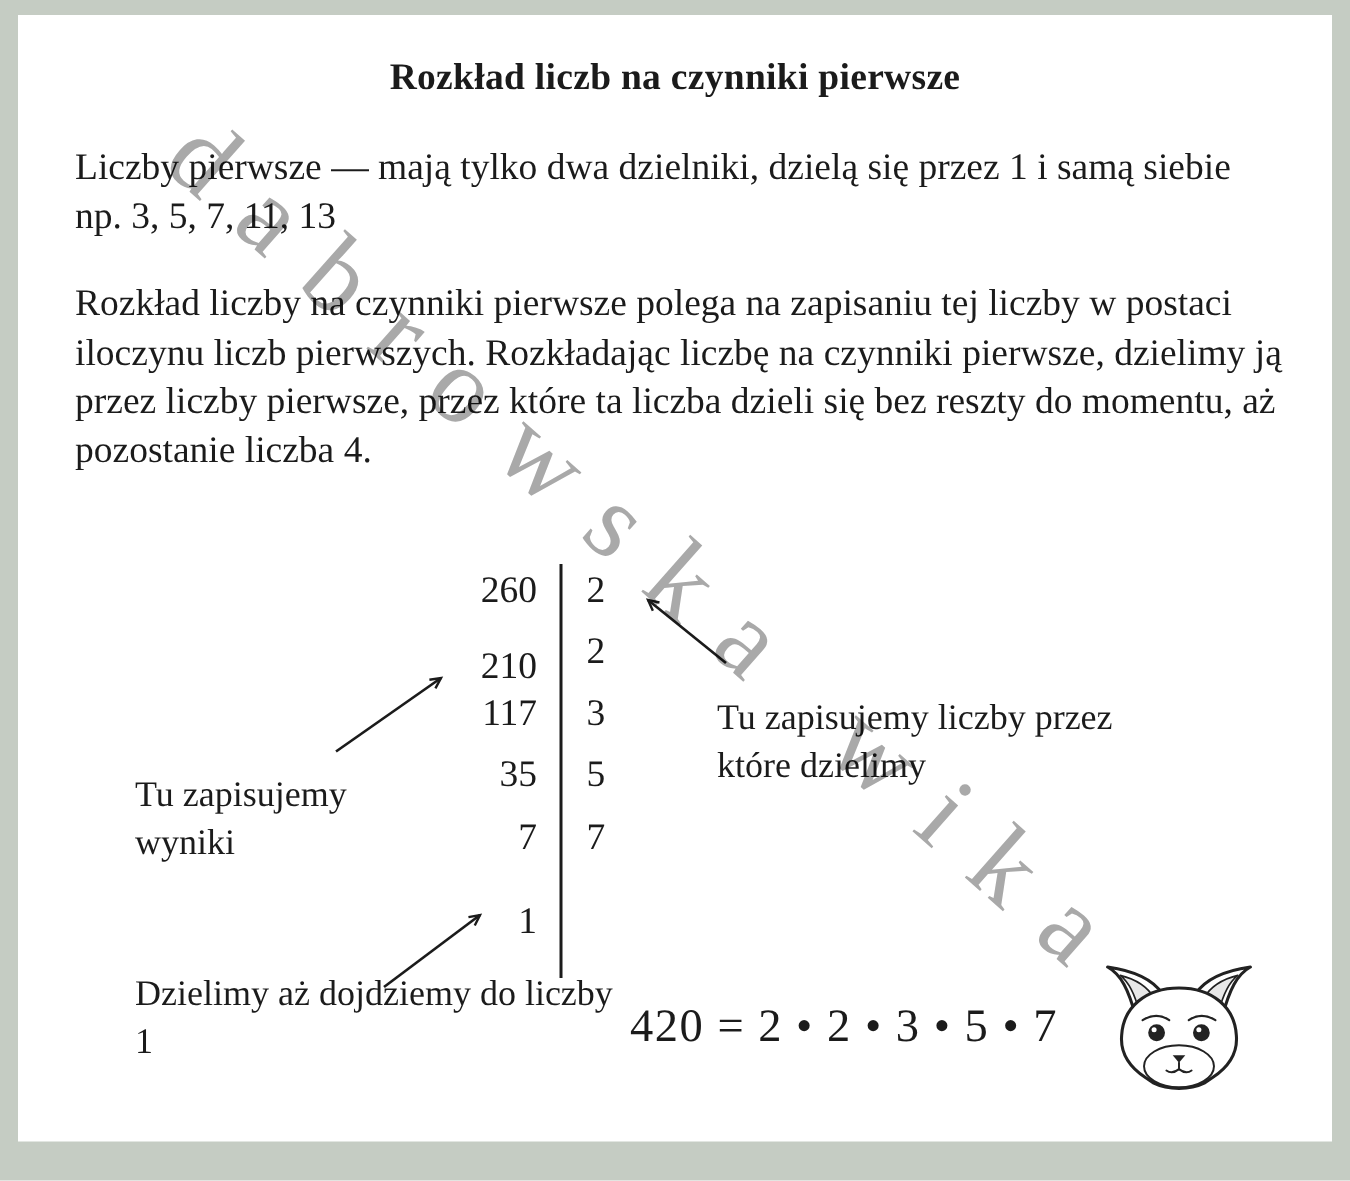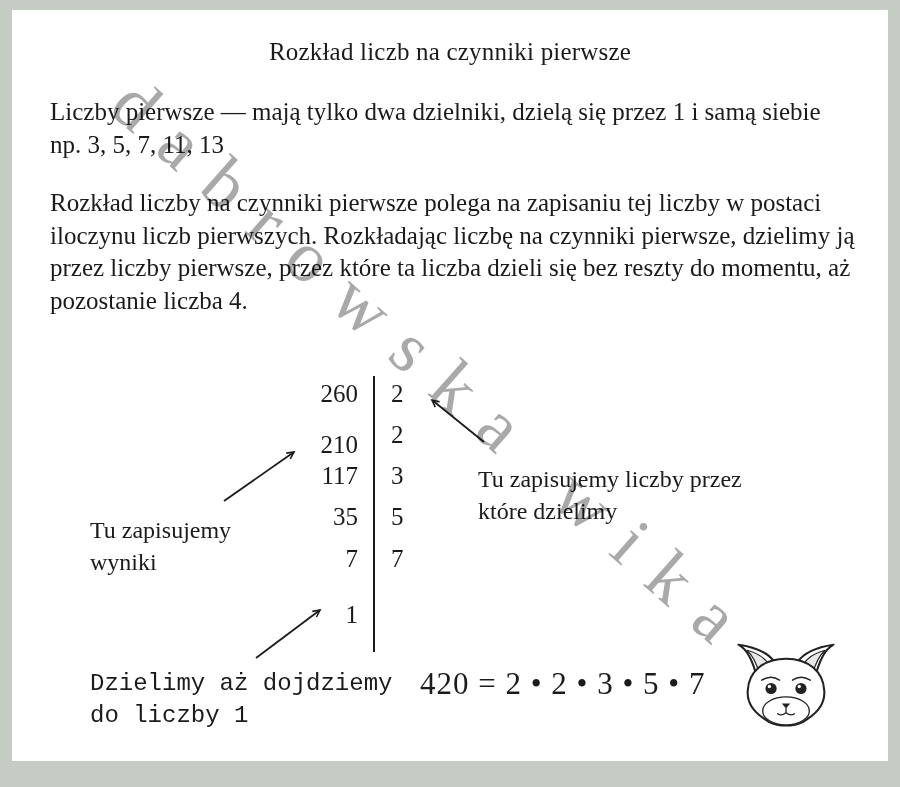--- a/index.html
+++ b/index.html
@@ -15,21 +15,21 @@
     position:absolute; left:12px; top:10px;
     width:876px; height:751px;
     background: var(--paper, #ffffff);
   }
   .stage { position:absolute; inset:0; z-index:1; }
 
   .title {
     margin-top:38px;
     text-align:center;
     font-size:25px;
-    font-weight:normal;
+    font-weight:bold;
     letter-spacing:0.2px;
   }
   .p {
     margin:26px 0 0 50px;
     max-width:805px;
     font-size:25px;
     line-height:1.3;
   }
   .p1 { margin-top:30px; }
 
@@ -46,21 +46,21 @@
   .dsr {
     position:absolute; left:391px;
     font-size:25px;
   }
   .v0{top:380px}.v1{top:431px}.v2{top:462px}.v3{top:503px}.v4{top:545px}.v5{top:601px}
   .d0{top:380px}.d1{top:421px}.d2{top:462px}.d3{top:503px}.d4{top:545px}
 
   .ann { position:absolute; font-size:24px; line-height:1.32;margin-top:12px; }
   .ann-left   { left:90px;  top:503px; width:190px;font-family:Liberation Serif, serif; }
   .ann-right  { left:478px; top:452px; width:280px; }
-  .ann-bottom { left:90px;  top:656px; width:330px;font-family:Liberation Mono, monospace; }
+  .ann-bottom { left:90px;  top:636px; width:330px; }
   .result { position:absolute; left:420px; top:666px; font-size:31px; letter-spacing:1px; }
 
   .arrows { position:absolute; inset:0; pointer-events:none; }
 
   .fox { position:absolute; left:730px; top:640px; }
 
   .watermark {
     position:absolute; left:150px; top:62px;
     transform: rotate(41.5deg);
     transform-origin: 0 0;

